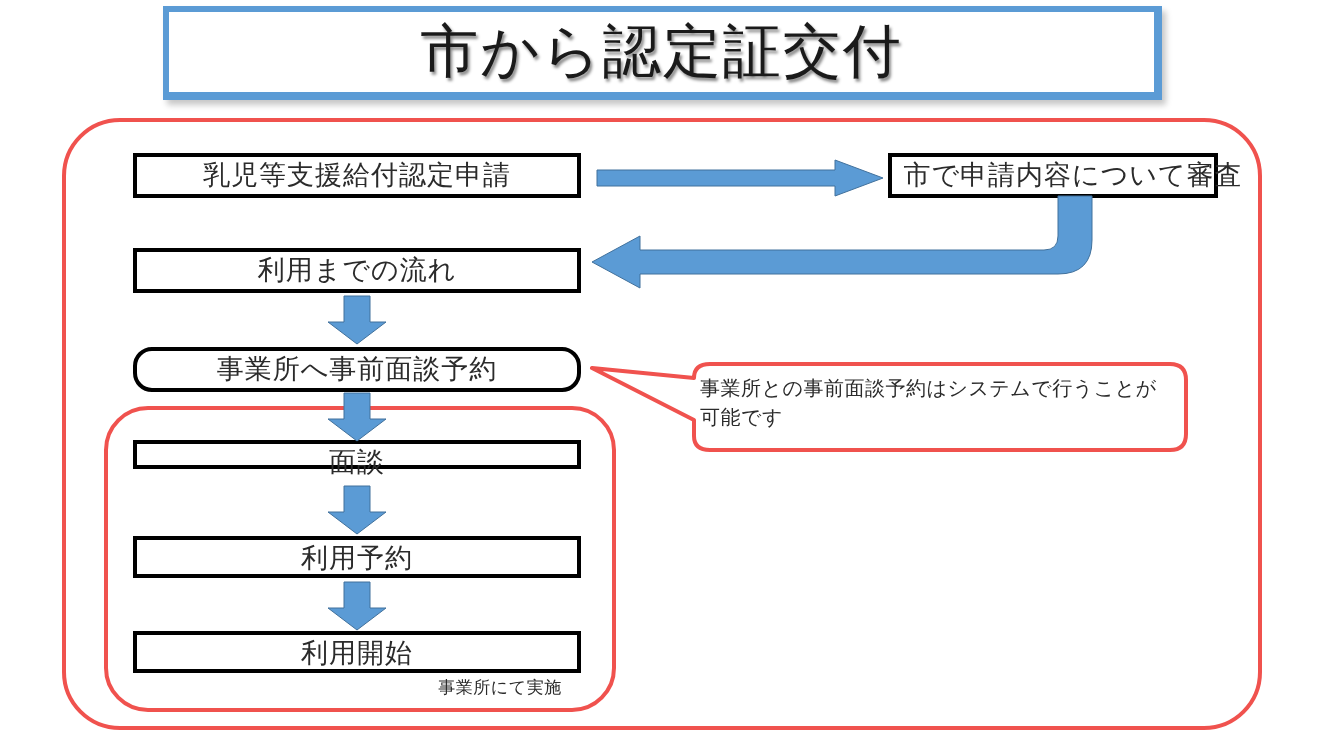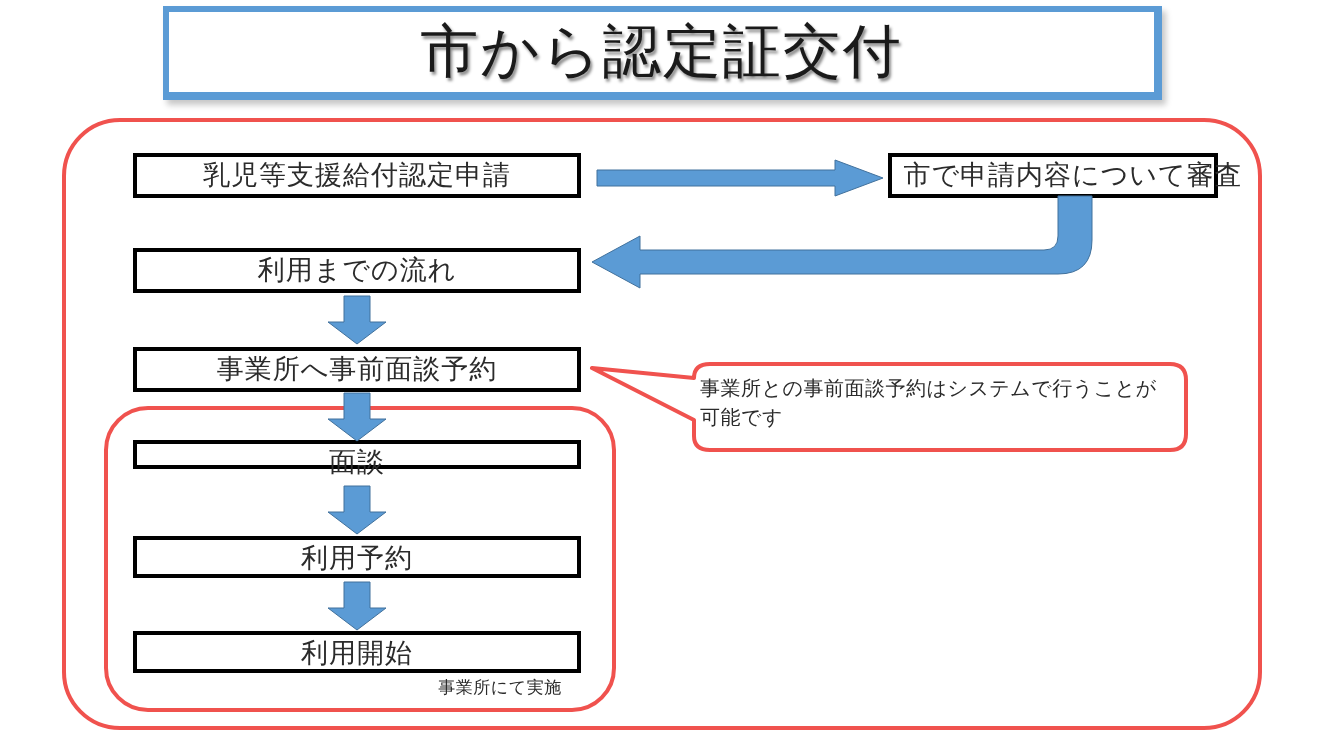--- a/index.html
+++ b/index.html
@@ -76,21 +76,21 @@
     align-items: flex-start;
     justify-content: center;
     color: #2b2b2b;
     font-size: 27px;
     letter-spacing: 1px;
     white-space: nowrap;
   }
   .box-apply      { left: 133px; top: 153px; width: 448px; height: 45px; }
   .box-review     { left: 888px; top: 153px; width: 330px; height: 45px; padding-left: 40px; }
   .box-issue      { left: 133px; top: 248px; width: 448px; height: 45px; }
-  .box-reserve    { left: 133px; top: 347px; width: 448px; height: 45px; }
+  .box-reserve    { left: 133px; top: 347px; width: 448px; height: 45px; border-radius: 19px; }
   .box-interview  { left: 133px; top: 440px; width: 448px; height: 29px; }
   .box-usereserve { left: 133px; top: 536px; width: 448px; height: 42px; }
   .box-usestart   { left: 133px; top: 631px; width: 448px; height: 42px; }
 
   
   .arrow-svg {
     position: absolute;
     overflow: visible;
   }
   .arrow-shape {

